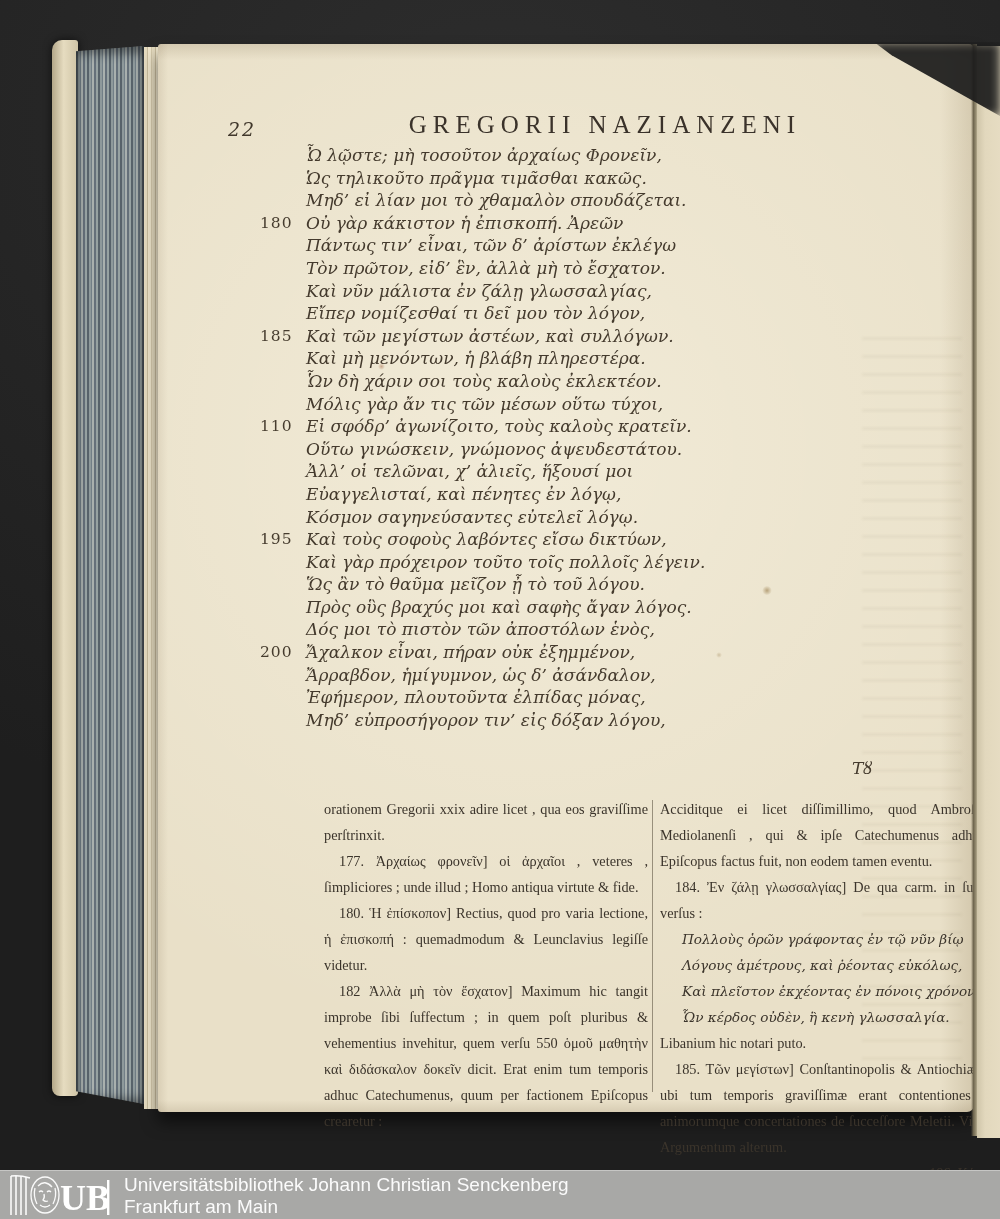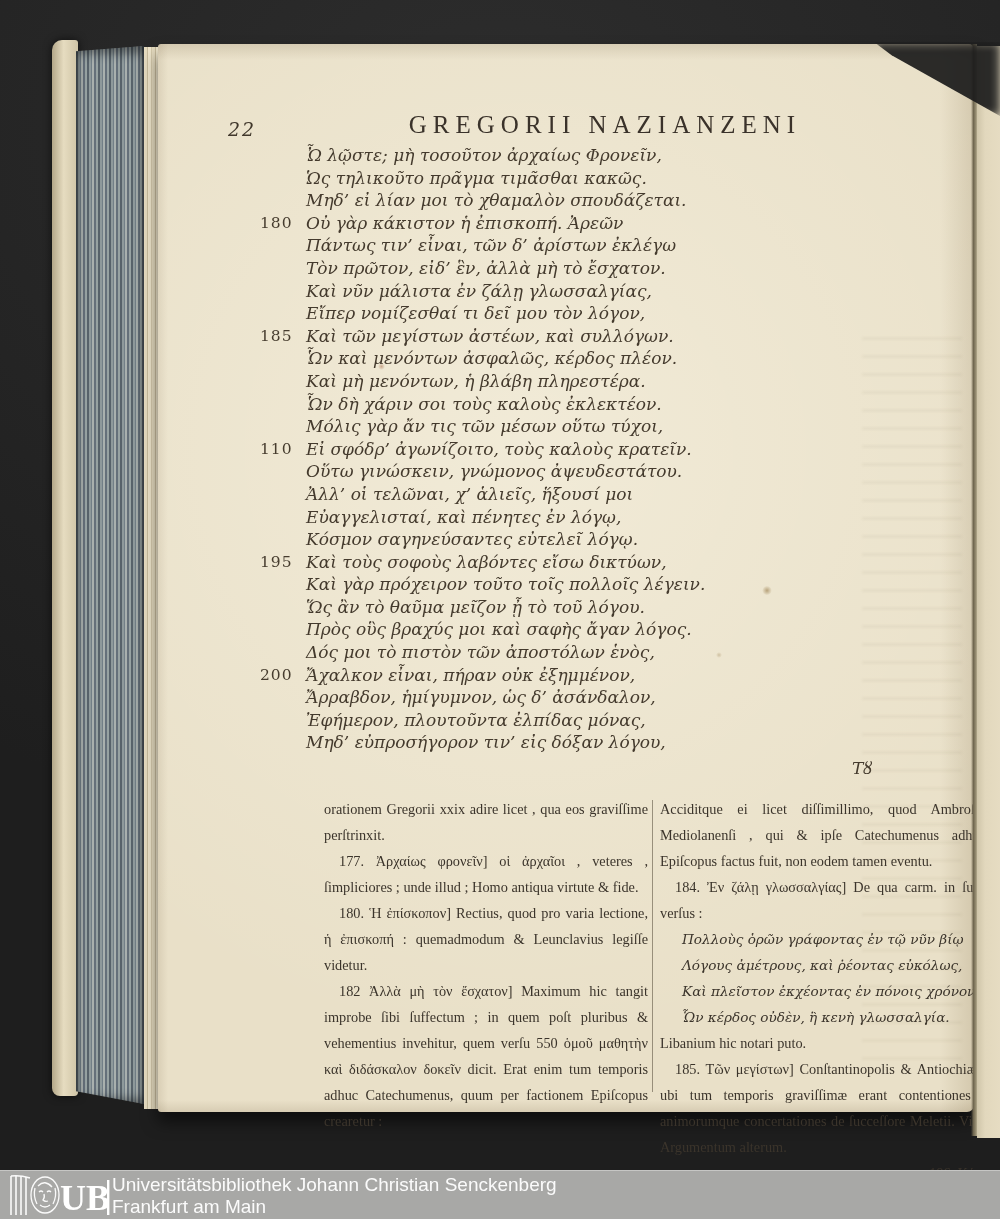--- a/index.html
+++ b/index.html
@@ -63,21 +63,21 @@
   .note{margin:0;}
   .note.ind{text-indent:15px;}
   .note.quote{margin-left:22px;text-align:left;font-style:italic;
     font-family:"DejaVu Serif",serif;font-size:13.6px;}
   .note.right{text-align:right;}
 
   
   .footer-bar{left:0;top:1170px;width:1000px;height:49px;background:#a8a8a6;
     border-top:1px solid #c6c6c4;box-sizing:border-box;}
   .ub-logo{position:absolute;left:8px;top:3px;width:104px;height:42px;}
-  .footer-text{position:absolute;left:112px;top:3px;color:#fbfbfb;
+  .footer-text{position:absolute;left:124px;top:3px;color:#fbfbfb;
     font-family:"Liberation Sans",sans-serif;font-size:19px;line-height:22px;}
 </style>
 </head>
 <body>
 
 <div id="stage">
 
   <div class="abs cover-edge"></div>
   <div class="abs page-stack"></div>
   <div class="abs leaf-edges"></div>
@@ -89,21 +89,21 @@
     <div class="abs verse-block">
         <div class="vline"><span class="vnum"></span><span class="vtext">Ὦ λῷστε; μὴ τοσοῦτον ἀρχαίως Φρονεῖν,</span></div>
         <div class="vline"><span class="vnum"></span><span class="vtext">Ὡς τηλικοῦτο πρᾶγμα τιμᾶσθαι κακῶς.</span></div>
         <div class="vline"><span class="vnum"></span><span class="vtext">Μηδ’ εἰ λίαν μοι τὸ χθαμαλὸν σπουδάζεται.</span></div>
         <div class="vline"><span class="vnum">180</span><span class="vtext">Οὐ γὰρ κάκιστον ἡ ἐπισκοπή. Ἀρεῶν</span></div>
         <div class="vline"><span class="vnum"></span><span class="vtext">Πάντως τιν’ εἶναι, τῶν δ’ ἀρίστων ἐκλέγω</span></div>
         <div class="vline"><span class="vnum"></span><span class="vtext">Τὸν πρῶτον, εἰδ’ ἓν, ἀλλὰ μὴ τὸ ἔσχατον.</span></div>
         <div class="vline"><span class="vnum"></span><span class="vtext">Καὶ νῦν μάλιστα ἐν ζάλῃ γλωσσαλγίας,</span></div>
         <div class="vline"><span class="vnum"></span><span class="vtext">Εἴπερ νομίζεσθαί τι δεῖ μου τὸν λόγον,</span></div>
         <div class="vline"><span class="vnum">185</span><span class="vtext">Καὶ τῶν μεγίστων ἀστέων, καὶ συλλόγων.</span></div>
-        <div class="vline"><span class="vnum"></span><span class="vtext">Ὧν καὶ μενόντων ἀσφαλῶς, κέρδος πλέον.</span></div>
+        <div class="vline"><span class="vnum"></span></div>
         <div class="vline"><span class="vnum"></span><span class="vtext">Καὶ μὴ μενόντων, ἡ βλάβη πληρεστέρα.</span></div>
         <div class="vline"><span class="vnum"></span><span class="vtext">Ὧν δὴ χάριν σοι τοὺς καλοὺς ἐκλεκτέον.</span></div>
         <div class="vline"><span class="vnum"></span><span class="vtext">Μόλις γὰρ ἄν τις τῶν μέσων οὕτω τύχοι,</span></div>
         <div class="vline"><span class="vnum">110</span><span class="vtext">Εἰ σφόδρ’ ἀγωνίζοιτο, τοὺς καλοὺς κρατεῖν.</span></div>
         <div class="vline"><span class="vnum"></span><span class="vtext">Οὕτω γινώσκειν, γνώμονος ἀψευδεστάτου.</span></div>
         <div class="vline"><span class="vnum"></span><span class="vtext">Ἀλλ’ οἱ τελῶναι, χ’ ἁλιεῖς, ἥξουσί μοι</span></div>
         <div class="vline"><span class="vnum"></span><span class="vtext">Εὐαγγελισταί, καὶ πένητες ἐν λόγῳ,</span></div>
         <div class="vline"><span class="vnum"></span><span class="vtext">Κόσμον σαγηνεύσαντες εὐτελεῖ λόγῳ.</span></div>
         <div class="vline"><span class="vnum">195</span><span class="vtext">Καὶ τοὺς σοφοὺς λαβόντες εἴσω δικτύων,</span></div>
         <div class="vline"><span class="vnum"></span><span class="vtext">Καὶ γὰρ πρόχειρον τοῦτο τοῖς πολλοῖς λέγειν.</span></div>

